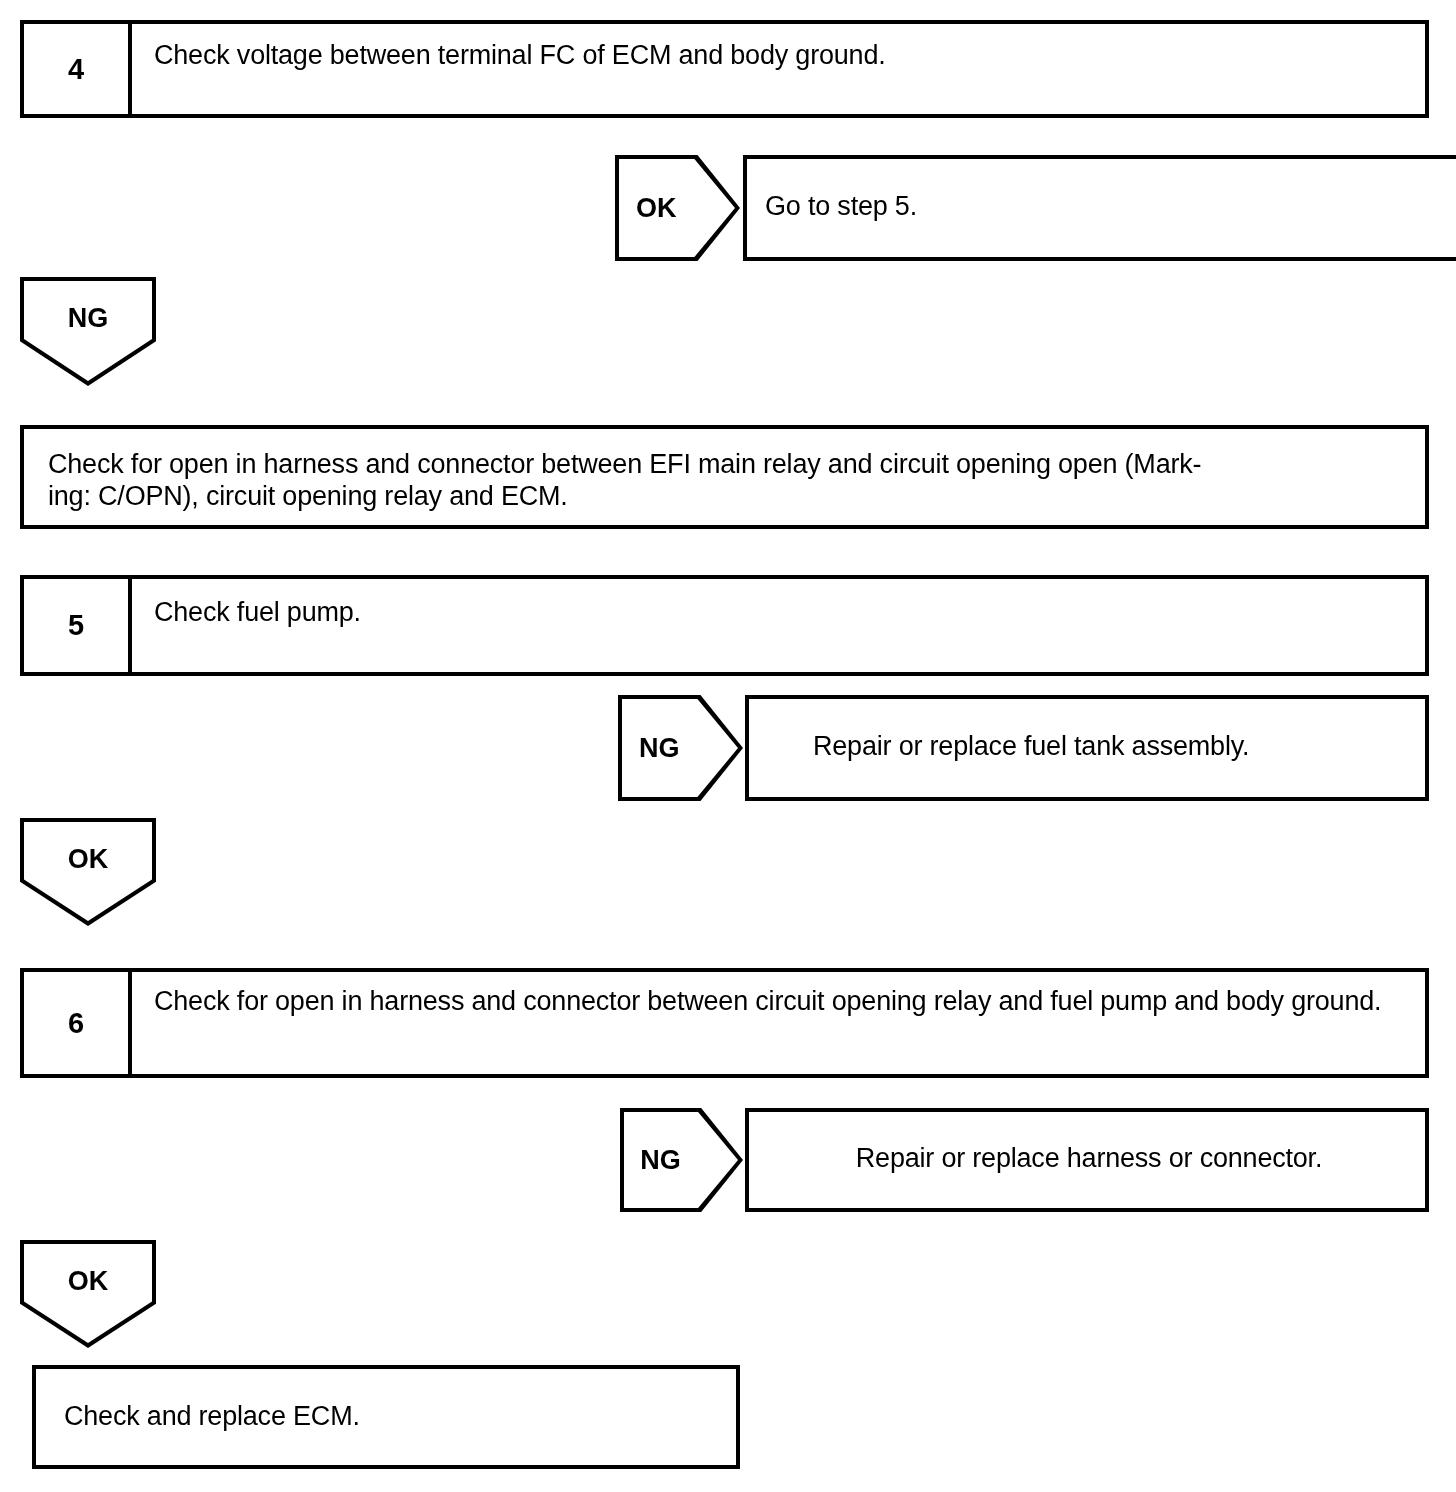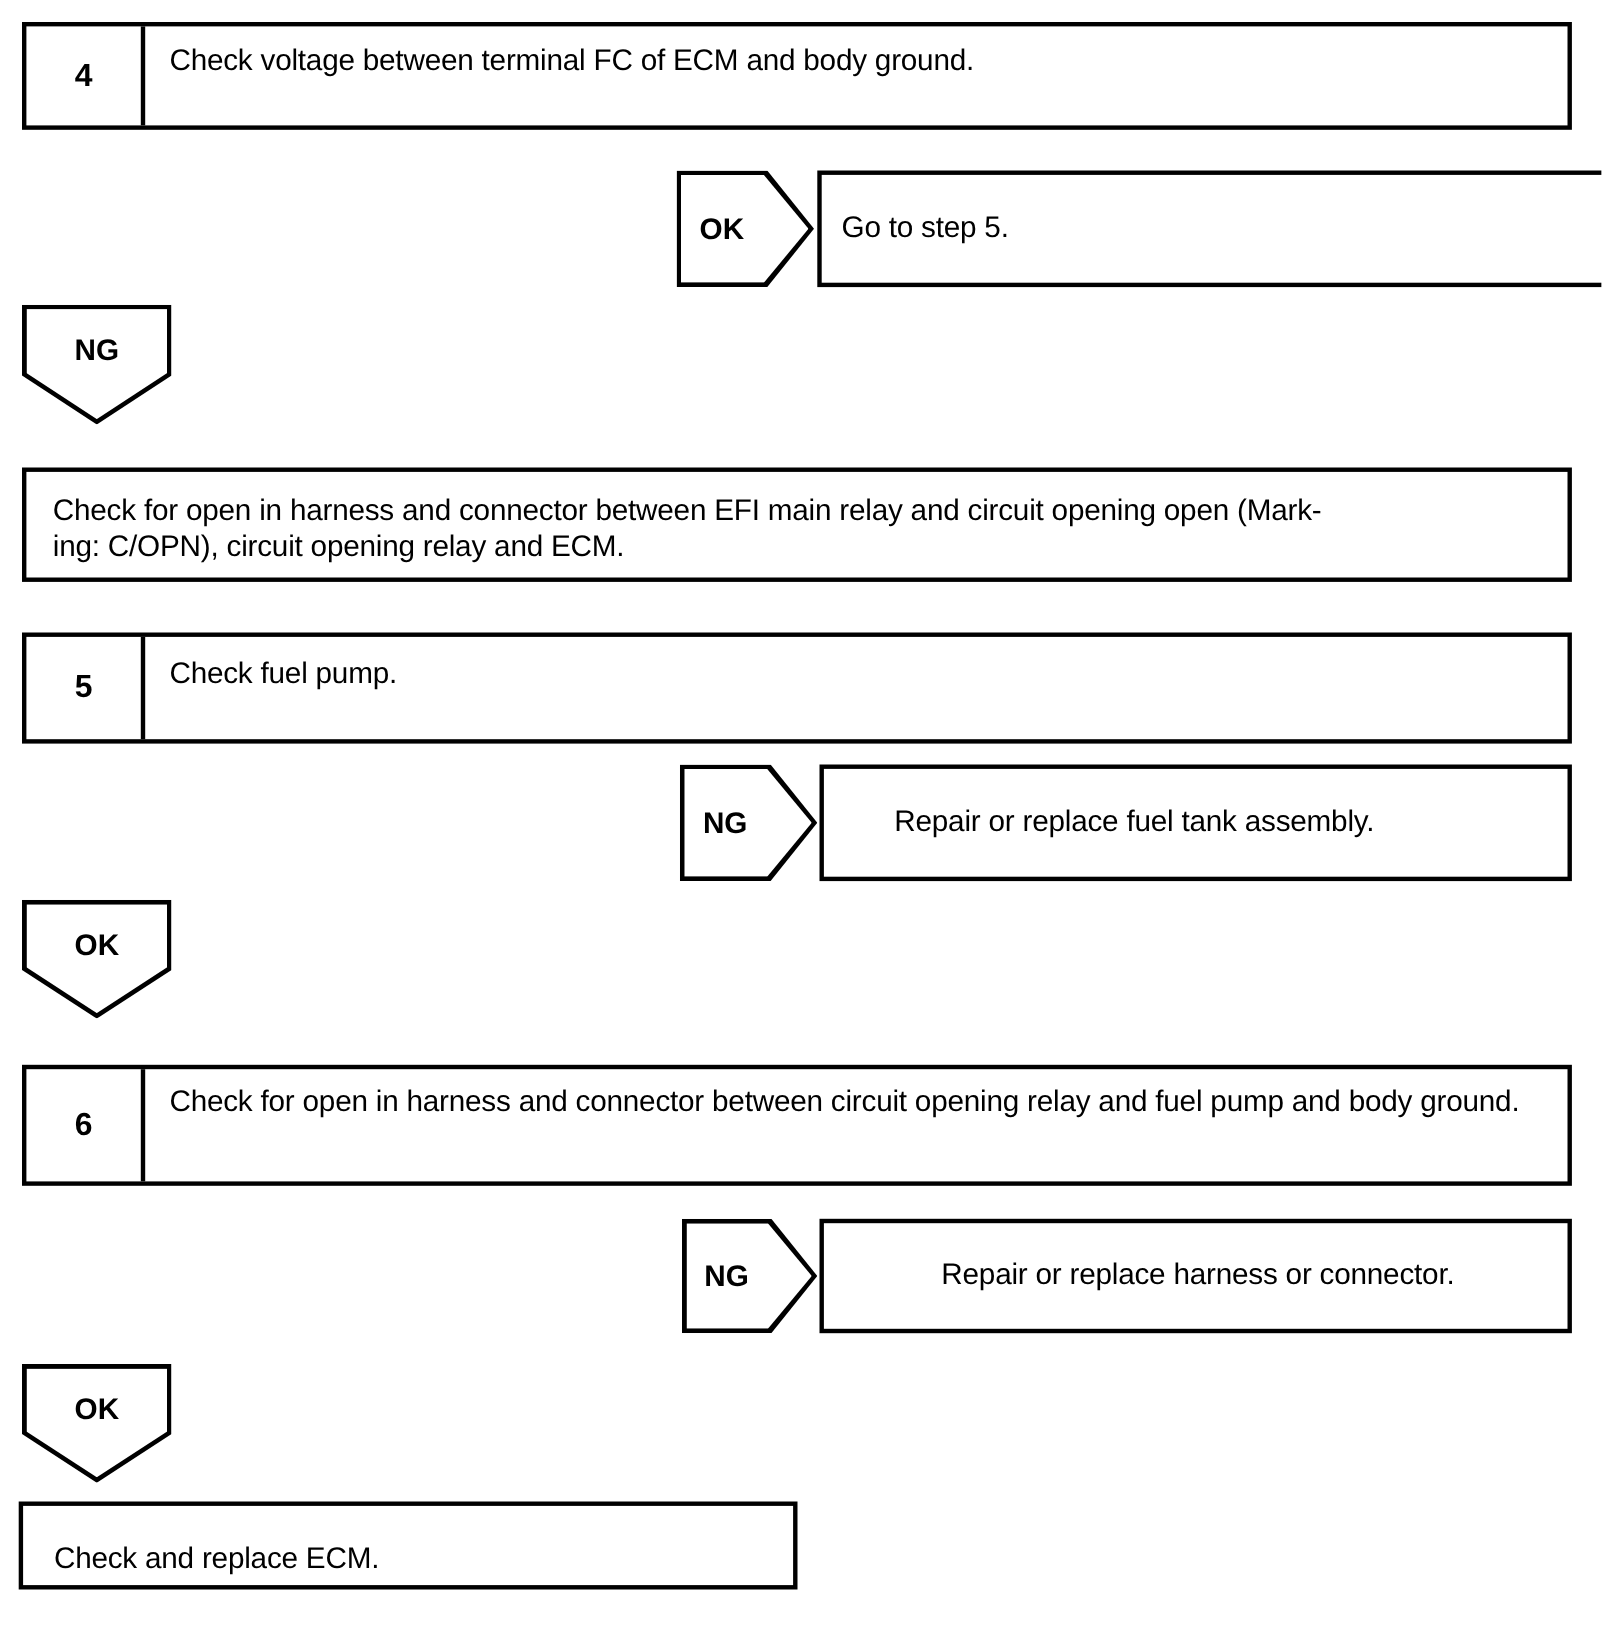--- a/index.html
+++ b/index.html
@@ -181,17 +181,17 @@
   </div>
   <div class="box" style="left:745px; top:1108px; width:684px; height:104px;text-align:center;">
     <div class="box-text" style="left:20px; top:31px; width:640px;">Repair or replace harness or connector.</div>
   </div>
 
   <div class="down-arrow" style="left:20px; top:1240px; width:136px; height:108px;">
     <div class="inner"></div>
     <div class="lbl">OK</div>
   </div>
 
-  <div class="box" style="left:17px; top:1365px; width:708px; height:80px;">
+  <div class="box" style="left:32px; top:1365px; width:708px; height:104px;">
     <div class="box-text" style="left:28px; top:32px; width:640px;">Check and replace ECM.</div>
   </div>
 
 </div>
 
 </body></html>

